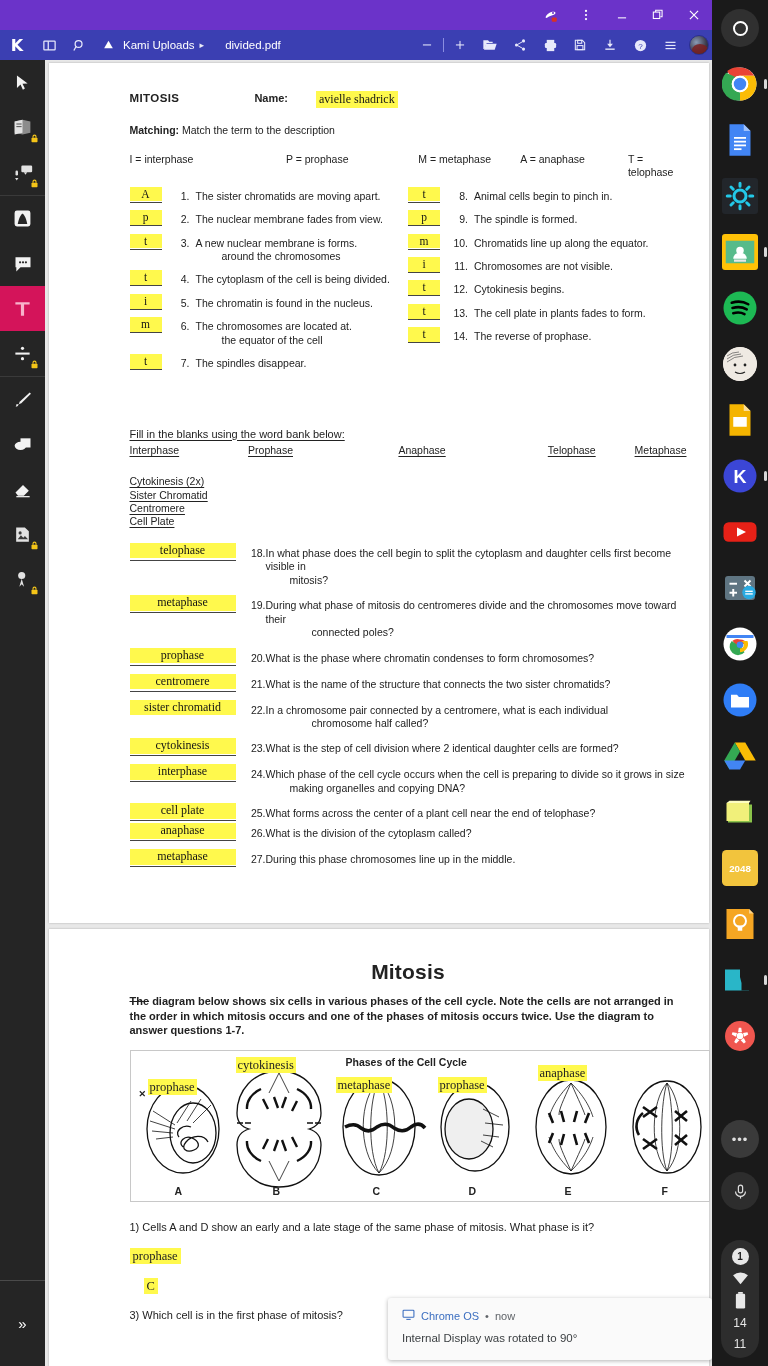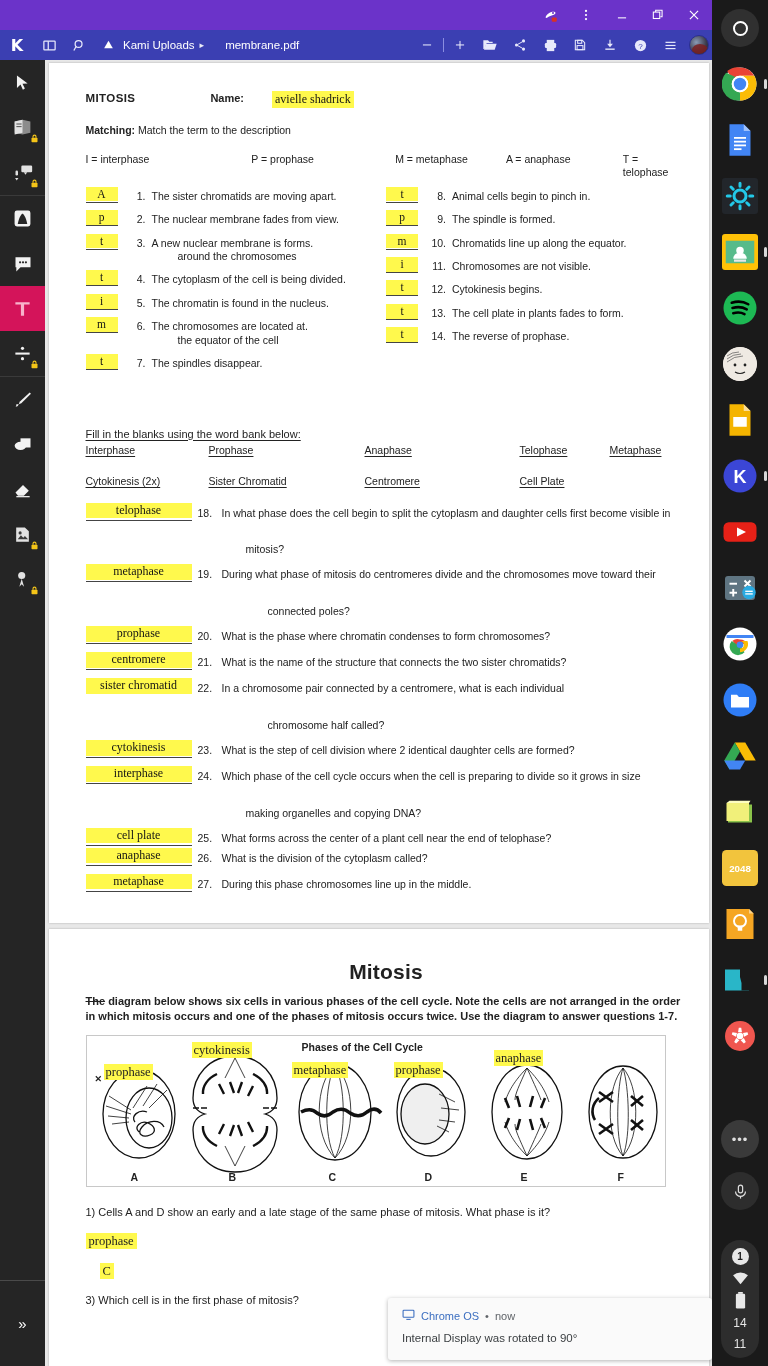--- a/index.html
+++ b/index.html
@@ -82,21 +82,21 @@
     position: absolute; left: 45px; top: 60px; width: 667px; height: 1306px;
     background: #e8e8e8; overflow: hidden;
   }
   .page {
     background: #fff; margin: 0 auto; position: relative;
     box-shadow: 0 0 2px rgba(0,0,0,.25);
     color: #1a1a1a;
   }
   .page1 { width: 660px; height: 860px; margin-top: 3px; padding: 28px 0 0 0; }
   .page2 { width: 660px; height: 560px; margin-top: 6px; padding: 30px 0 0 0; }
-  .pg { padding-left: 37px; padding-right: 22px; }
+  .pg { padding-left: 81px; padding-right: 22px; }
 
   .hl { background: #fff94d; }
 
   
   .ws { font-size: 10.5px; line-height: 1.28; color: #222; }
   .ws-title { font-weight: bold; font-size: 11.5px; letter-spacing: .4px; }
 
   .hdr-row { display: flex; align-items: flex-start; }
   .hdr-name { margin-left: 75px; font-weight: bold; font-size: 11px; }
   .hdr-val { margin-left: 28px; font-size: 12px; padding: 1px 3px;
@@ -120,39 +120,39 @@
     position: absolute; left: 0; right: 0; top: -3px; text-align: center;
     font-family: "Liberation Serif", serif; font-size: 11.5px; color: #141414;
   }
   .m-num { width: 22px; flex: 0 0 22px; text-align: right; margin-right: 6px; }
   .m-text { flex: 1; }
   .m-text .cont { display:block; padding-left: 26px; }
 
   .fib-head { margin-top: 46px; font-weight: normal; font-size: 11px;
               text-decoration: underline; text-underline-offset: 2px; }
   .bank-row { display: flex; margin-top: 3px; font-size: 10.5px; }
-  .bank-row2 { margin-top: 18px; }
+  .bank-row2 { margin-top: 18px; flex-direction: column; }
   .bank-row span { text-decoration: underline; text-underline-offset: 2px; }
   .b1{width:123px;} .b2{width:156px;} .b3{width:155px;} .b4{width:90px;}
 
   .q-list { margin-top: 18px; }
   .q-item { display: flex; align-items: flex-start; margin-bottom: 12px; }
   .q-blank {
     flex: 0 0 106px; width:106px; position: relative; height: 14px;
     border-bottom: 1px solid #444; margin-right: 2px;
   }
   .q-blank.nb { border-bottom: none; }
   .q-ans {
     position: absolute; left: 0; right: 0; top: -4px; text-align: center;
     font-family: "Liberation Serif", serif; font-size: 12px; color: #141414;
     white-space: nowrap;
   }
-  .q-num { flex: 0 0 24px; text-align: left; margin-left: 4px; }
+  .q-num { flex: 0 0 24px; text-align: right; margin-left: 4px; }
   .q-text { flex: 1; }
-  .q-text .cont { display: block; padding-left: 24px; margin-top: 23px; }
+  .q-text .cont { display: block; padding-left: 24px; }
 
   
   .p2-title { text-align: center; font-size: 21px; font-weight: bold; letter-spacing:.2px; }
   .p2-intro { margin-top: 8px; font-size: 11px; font-weight: bold; line-height: 1.33; }
   .p2-intro .strike { text-decoration: line-through; }
 
   .diagram {
     margin-top: 12px; border: 1px solid #c8c8c8; background: #fff;
     position: relative; height: 152px; width: 580px;
   }
@@ -259,21 +259,21 @@
     </div>
 
     <div class="breadcrumb">
       <span class="tb-icon" style="width:20px">
         <svg width="13" height="13" viewBox="0 0 24 24">
           <path d="M12 3 L20 17 H4 Z" fill="#ffffff"></path>
         </svg>
       </span>
       <span>Kami Uploads</span>
       <span class="crumb-sep">▸</span>
-      <span class="crumb-file">membrane.pdf</span>
+      <span class="crumb-file">divided.pdf</span>
     </div>
 
     <div class="tb-right">
       <div class="tb-icon">
         <svg width="14" height="14" viewBox="0 0 24 24">
             <rect x="5" y="11" width="14" height="1.8" fill="#e8e9fb"></rect>
           </svg>
       </div>
       <div class="zoom-sep"></div>
       <div class="tb-icon">

